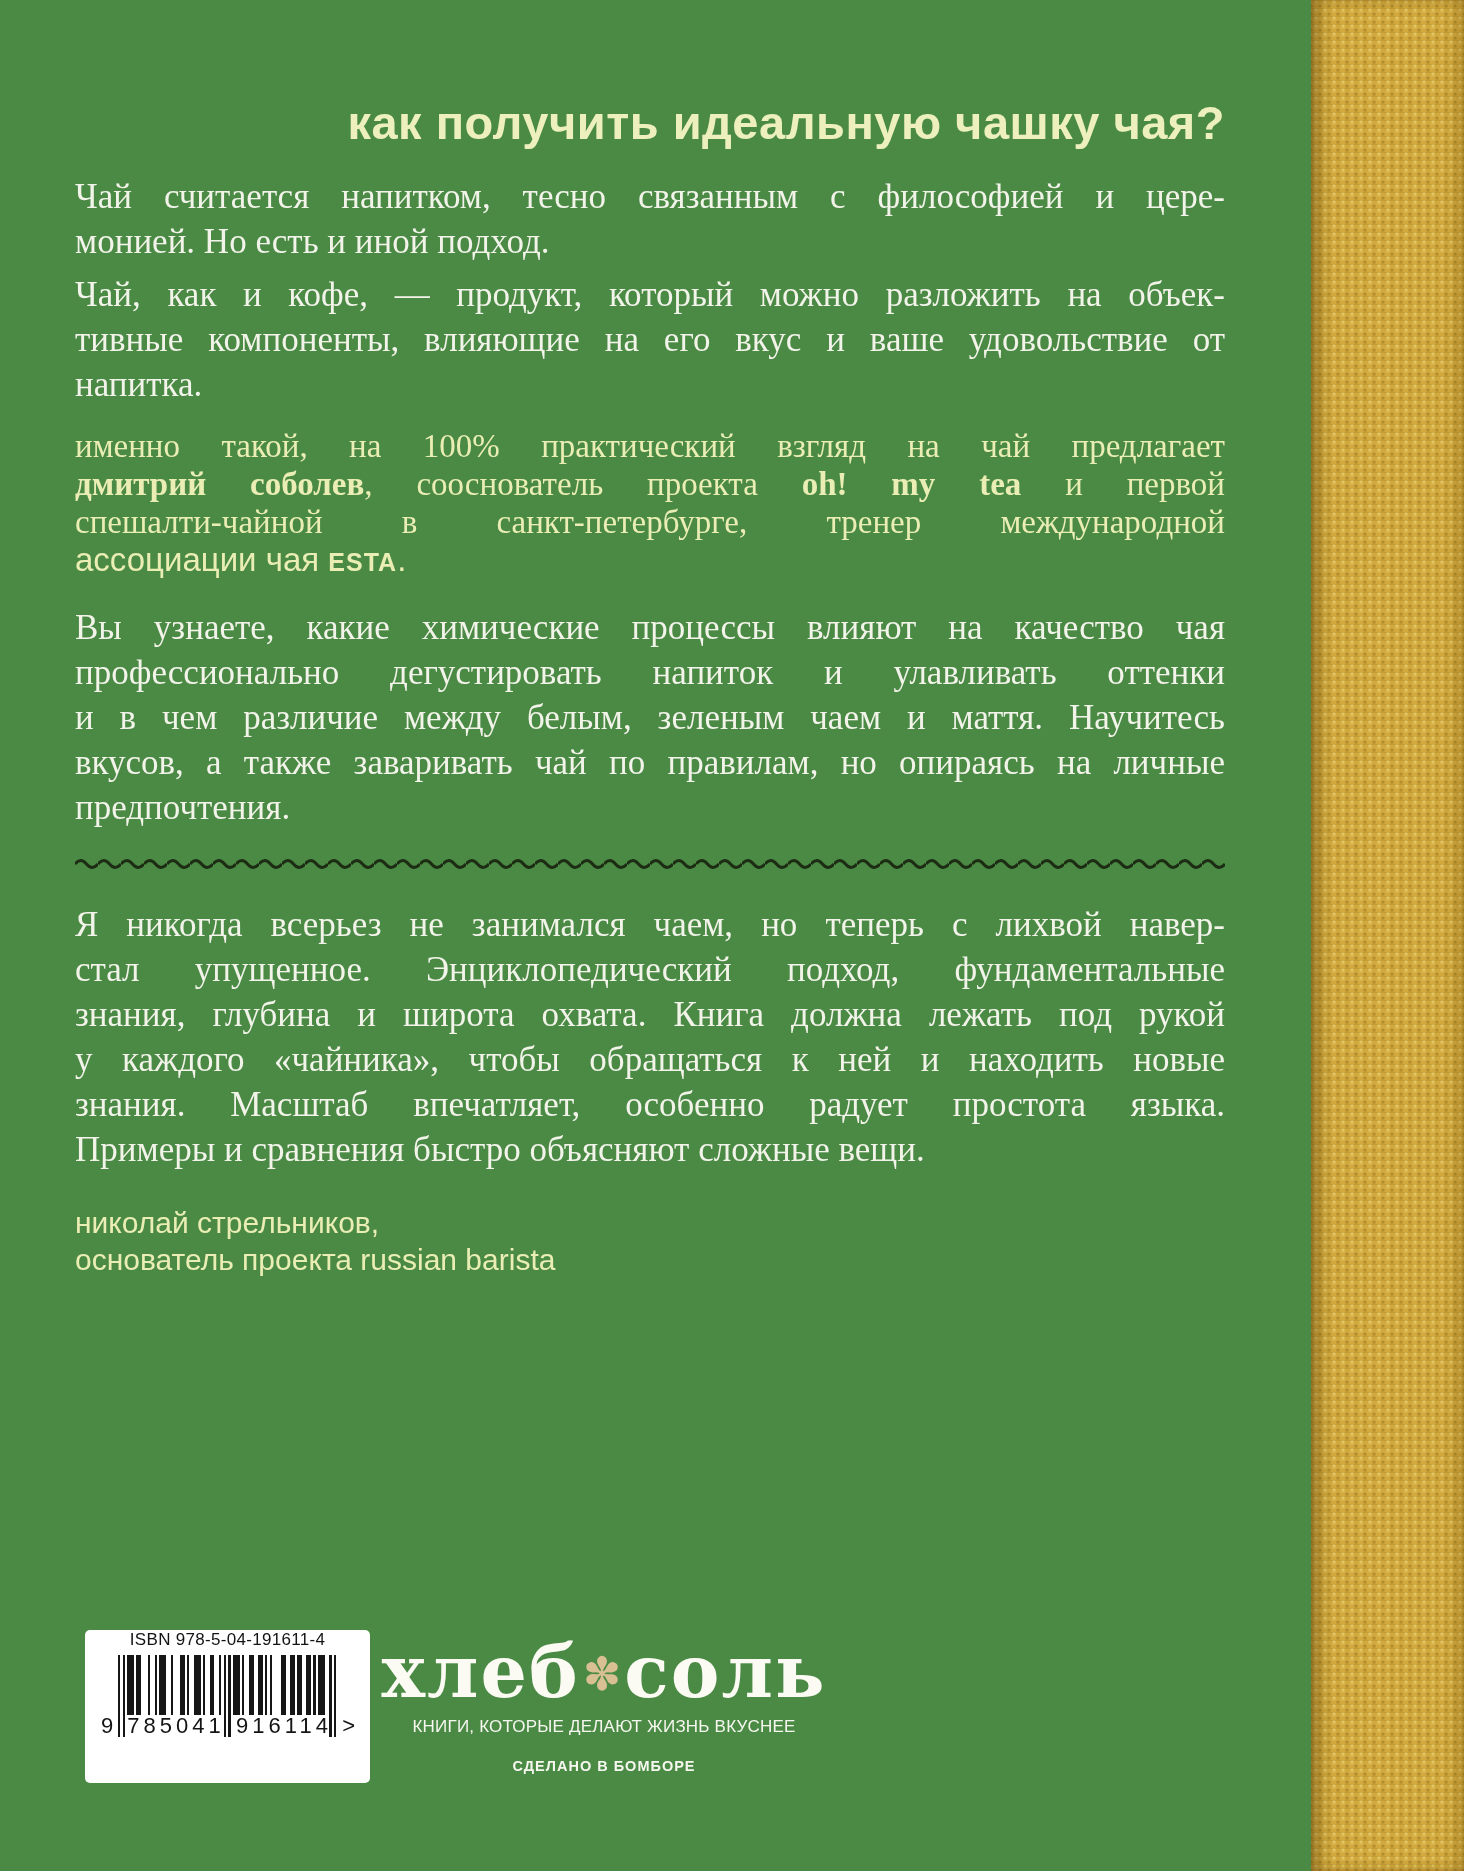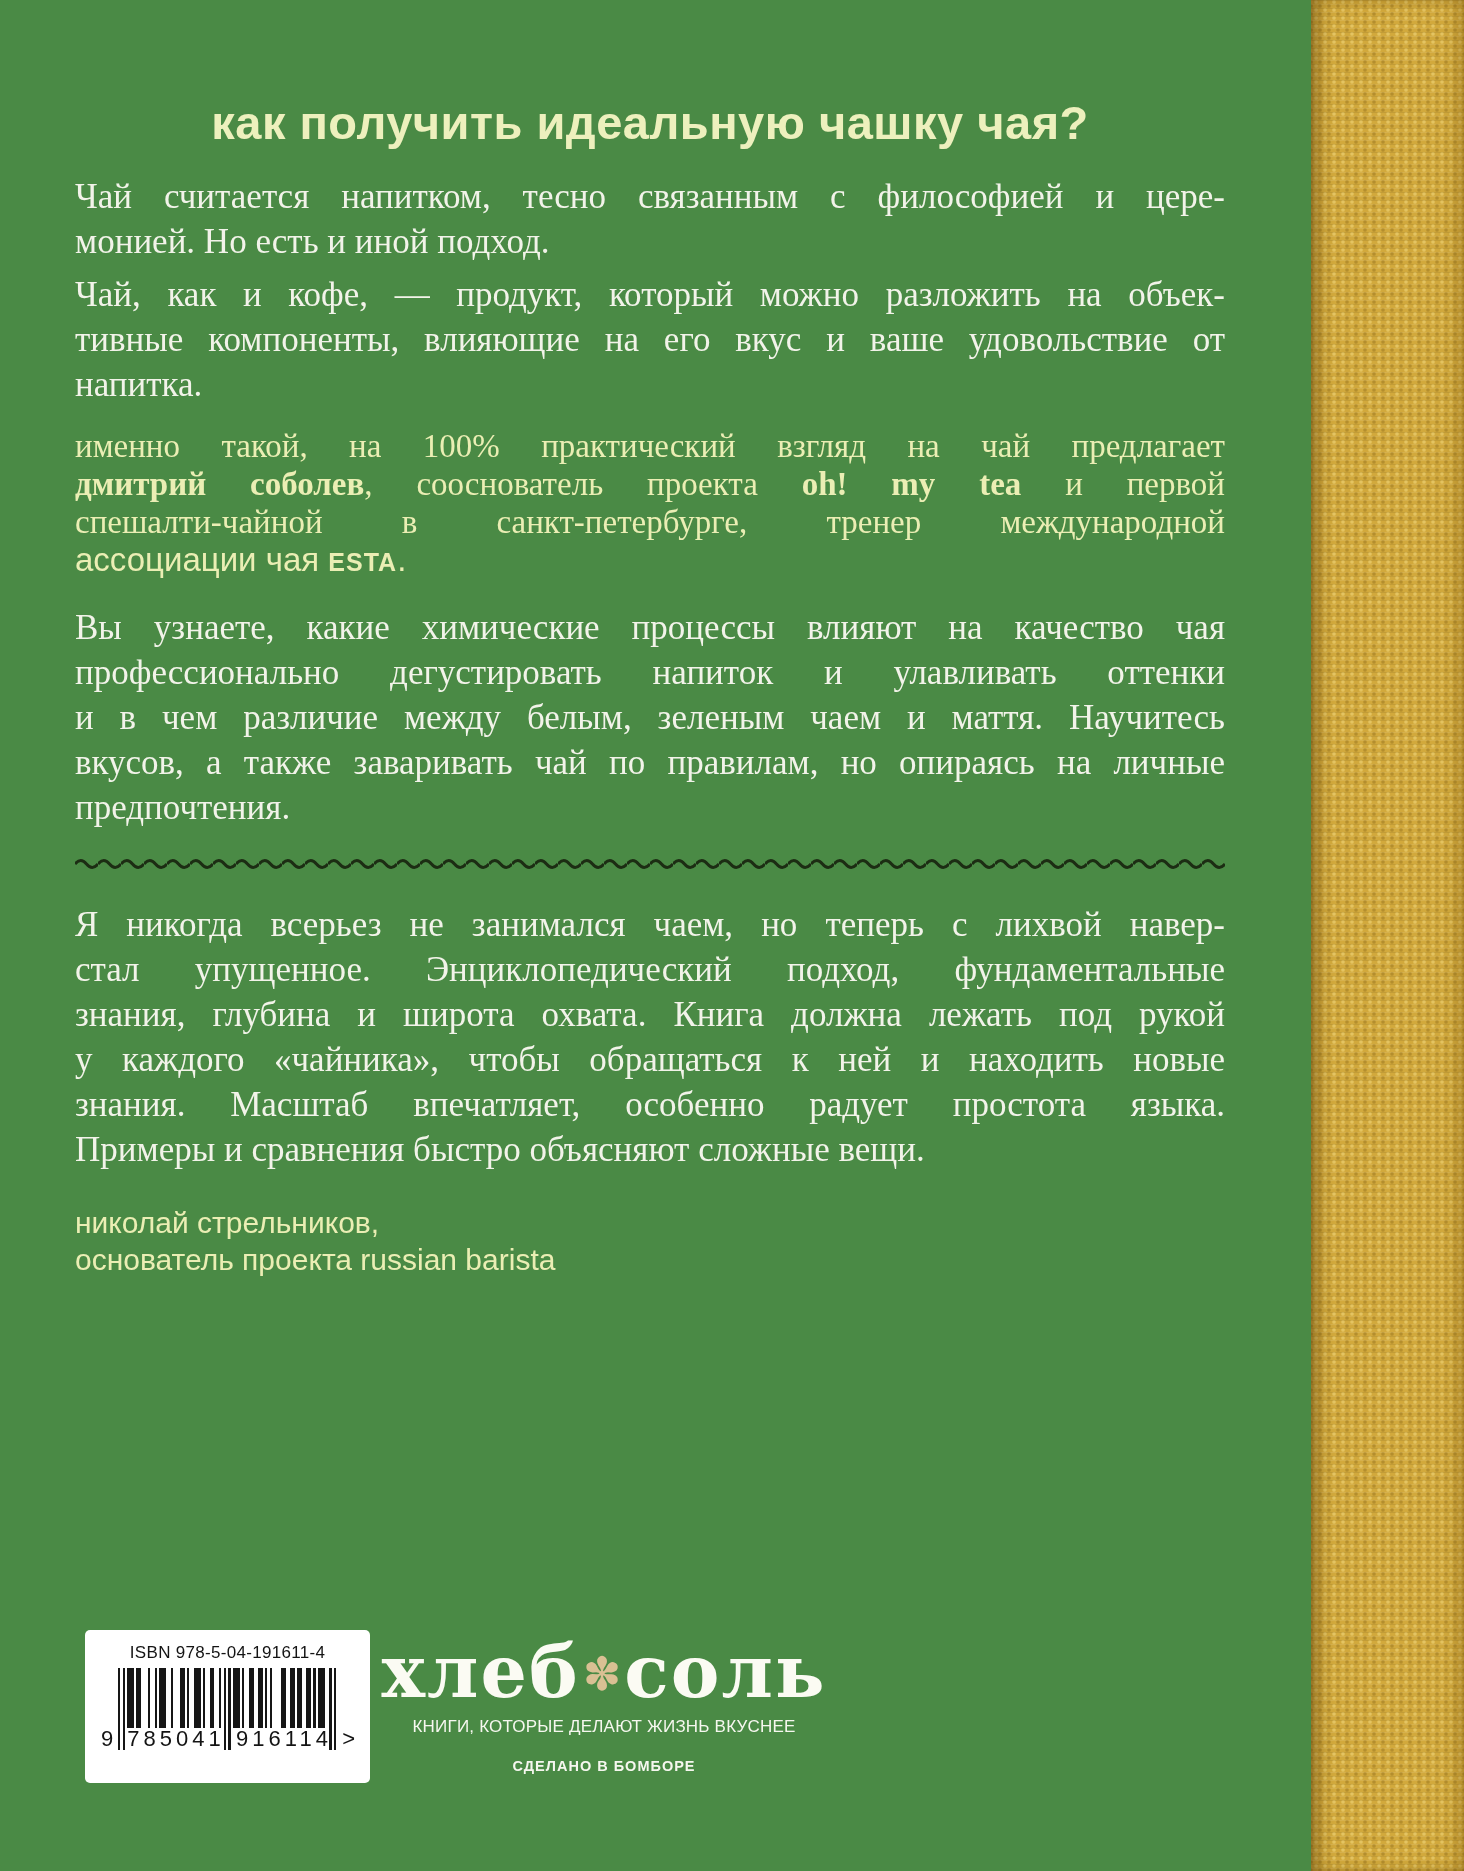--- a/index.html
+++ b/index.html
@@ -19,21 +19,21 @@
       radial-gradient(circle at 7px 6px, rgba(118,84,14,.32) 1.1px, transparent 2.4px),
       repeating-linear-gradient(180deg, rgba(0,0,0,.08) 0 1px, transparent 1px 4px, rgba(255,255,255,.09) 4px 5px, transparent 5px 8px);
     background-size:9px 8px,9px 8px,auto;
     border-left:2px solid rgba(62,42,6,.38);
     box-shadow:inset 10px 0 14px -4px rgba(80,55,5,.45), inset -10px 0 16px -4px rgba(110,78,10,.38);
   }
   
   .content{position:absolute;left:75px;top:0;width:1150px;padding-top:96px;}
   .title{
     font-family:"Liberation Sans",sans-serif;font-weight:700;font-size:47px;line-height:54px;
-    color:#edf0bd;text-align:center;margin:0 0 24px 0;letter-spacing:.5px;
+    color:#edf0bd;text-align:right;margin:0 0 24px 0;letter-spacing:.5px;
   }
   .serif-par{margin:0;font-size:35px;line-height:45px;color:#f2f3e9;}
   .serif-par + .serif-par{margin-top:8px;}
   .jl{text-align:justify;text-align-last:justify;font-family:Liberation Serif, serif;}
   .ll{text-align:left;}
   .ypar{
     margin-top:20px;font-family:"Liberation Sans",sans-serif;
     font-size:33px;line-height:38px;color:#ebeeb4;
   }
   .ypar .b{font-weight:700;}
@@ -44,21 +44,21 @@
   .attrib{
     margin-top:32px;font-family:"Liberation Sans",sans-serif;
     font-size:30px;line-height:37px;color:#ebeeb4;text-align:left;
   }
   
   .barcode-box{
     position:absolute;left:85px;top:1630px;width:285px;height:153px;
     background:#ffffff;border-radius:5px;
   }
   .isbn-label{
-    margin-top:13px;text-align:center;font-family:"Liberation Sans",sans-serif;
+    text-align:center;font-family:"Liberation Sans",sans-serif;
     font-size:17px;letter-spacing:.3px;color:#141414;
   }
   .bars{
     position:relative;width:219px;margin:5px auto 0;height:99px;
     display:flex;align-items:flex-start;
   }
   .bars .m{flex:0 0 auto;width:2.3px;height:60px;}
   .bars .m.b{background:#161616;}
   .bars .m.g{height:82px;}
   .bcd{position:absolute;top:58px;font-family:"Liberation Sans",sans-serif;font-size:22px;color:#141414;}

